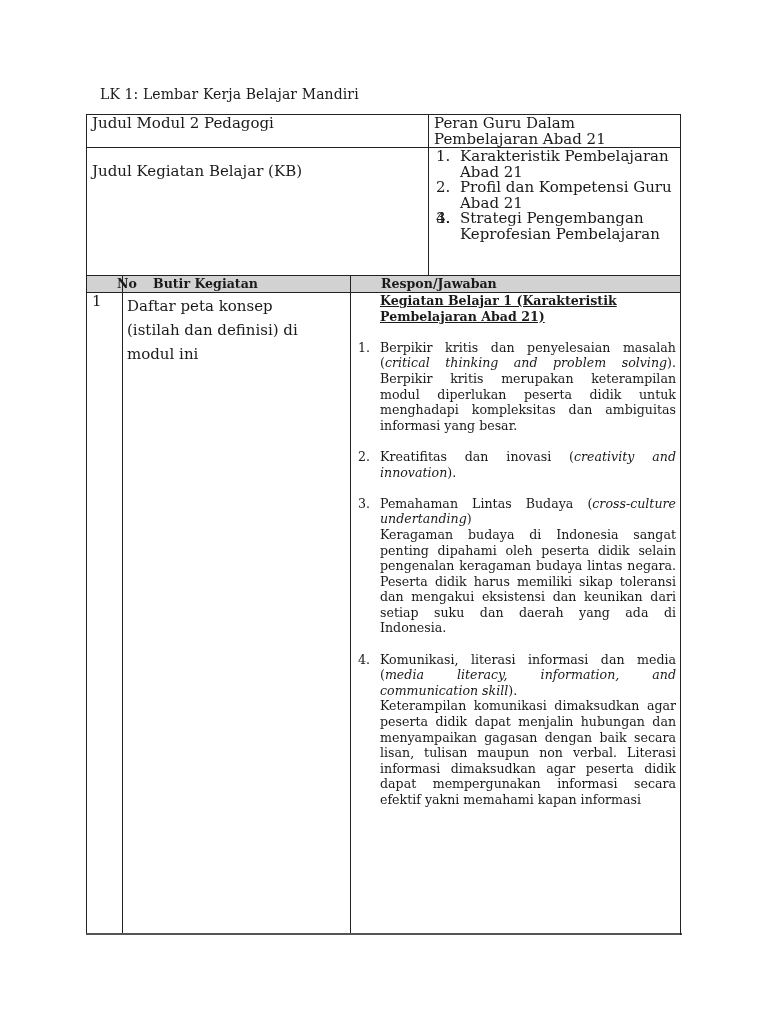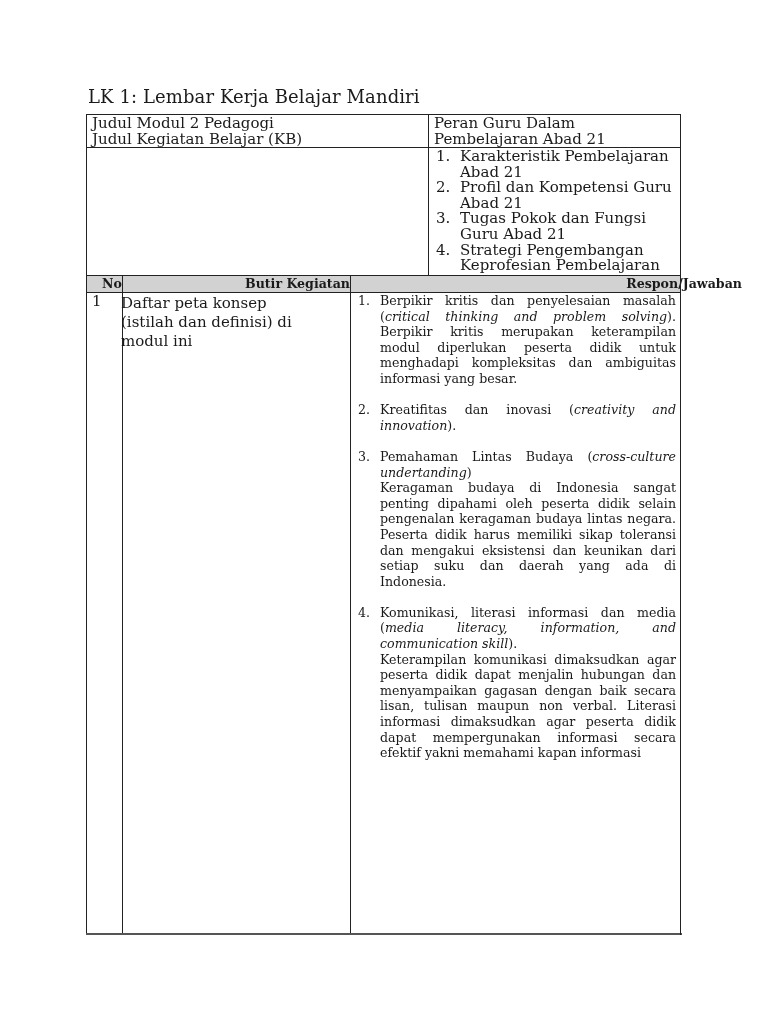--- a/index.html
+++ b/index.html
@@ -1,73 +1,74 @@
 <!DOCTYPE html>
 <html><head>
 <meta charset="utf-8">
 <style>
   html, body { margin: 0; padding: 0; }
   body {
     width: 768px; height: 1024px; background: #ffffff; position: relative;
     font-family: "DejaVu Serif", serif; color: #1a1a1a; overflow: hidden;
   }
   .page-title {
-    position: absolute; left: 88px; top: 86px; font-size: 18px; letter-spacing: 0.1px;
+    position: absolute; left: 100px; top: 86px; font-size: 14px; letter-spacing: 0.1px;
   }
   .box { position: absolute; border: 1px solid #222; box-sizing: border-box; }
   .cell { position: absolute; box-sizing: border-box; font-size: 15px; line-height: 15.6px; }
   .vline { position: absolute; width: 1px; background: #222; }
   .hline { position: absolute; height: 1px; background: #222; }
   ol.kb { margin: 0; padding: 0; list-style: none; }
   ol.kb li { position: relative; padding-left: 24px; }
   ol.kb li .num { position: absolute; left: 0; top: 0; }
   .hdr { position: absolute; top: 276px; height: 16px; background: #d2d2d2; }
-  .hdr-text { position: absolute; top: 275px; font-size: 12.6px; font-weight: bold; line-height: 17px; text-align: right; }
+  .hdr-text { position: absolute; top: 275px; font-size: 12.6px; font-weight: bold; line-height: 17px; text-align: left; padding-left: 31px; }
   .resp { position: absolute; left: 358px; top: 293px; width: 318px; font-size: 12.6px; line-height: 15.6px; }
   .resp .kb-title { font-weight: bold; text-decoration: underline; margin-left: 22px; margin-bottom: 15.6px; }
   .resp .item { position: relative; padding-left: 22px; margin-bottom: 15.6px; text-align: justify; }
   .resp .item .num { position: absolute; left: 0; top: 0; }
   .resp .item i { font-style: italic; }
 </style>
 </head>
 <body>
 
 <div class="page-title">LK 1: Lembar Kerja Belajar Mandiri</div>
 
 <div class="box" style="left:86px; top:114px; width:595px; height:162px;"></div>
 <div class="vline" style="left:428px; top:114px; height:162px;"></div>
 <div class="hline" style="left:86px; top:147px; width:595px;"></div>
 
 <div class="cell" style="left:92px; top:116px; width:330px;">Judul Modul 2 Pedagogi</div>
 <div class="cell" style="left:434px; top:116px; width:240px;">Peran Guru Dalam Pembelajaran Abad 21</div>
 
-<div class="cell" style="left:92px; top:132px; width:330px;">Judul Kegiatan Belajar (KB)</div>
+<div class="cell" style="left:92px; top:164px; width:330px;">Judul Kegiatan Belajar (KB)</div>
 <div class="cell" style="left:436px; top:149px; width:242px;">
   <ol class="kb">
     <li><span class="num">1.</span><span>Karakteristik Pembelajaran Abad 21</span></li>
     <li><span class="num">2.</span><span>Profil dan Kompetensi Guru Abad 21</span></li>
-    <li><span class="num">3.</span><span>Tugas Pokok dan Fungsi Guru Abad 21</span></li>
+    <li><span class="num">3.</span></li>
     <li><span class="num">4.</span><span>Strategi Pengembangan Keprofesian Pembelajaran</span></li>
   </ol>
 </div>
 
 <div class="hdr" style="left:86px; width:595px;"></div>
 <div class="box" style="left:86px; top:275px; width:595px; height:660px; border-bottom:2px solid #555;"></div>
 <div class="hline" style="left:86px; top:292px; width:595px;"></div>
 <div class="vline" style="left:122px; top:275px; height:660px;"></div>
 <div class="vline" style="left:350px; top:275px; height:660px;"></div>
 
 <div class="hdr-text" style="left:86px; width:36px;">No</div>
 <div class="hdr-text" style="left:122px; width:228px;">Butir Kegiatan</div>
 <div class="hdr-text" style="left:350px; width:392px;">Respon/Jawaban</div>
 
 <div class="cell" style="left:92px; top:294px; width:26px; line-height:15.8px;">1</div>
-<div class="cell" style="left:121px; top:294px; width:200px; line-height:19px;">Daftar peta konsep (istilah dan definisi) di modul ini</div>
+<div class="cell" style="left:127px; top:294px; width:200px; line-height:24px;">Daftar peta konsep (istilah dan definisi) di modul ini</div>
 
 <div class="resp">
+  <div class="kb-title" style="width:270px;">Kegiatan Belajar 1 (Karakteristik Pembelajaran Abad 21)</div>
 
   <div class="item">
     <span class="num">1.</span>
     <span>Berpikir kritis dan penyelesaian masalah</span>
     (<i>critical thinking and  problem solving</i>).
     <span>Berpikir kritis merupakan keterampilan modul diperlukan peserta didik untuk menghadapi kompleksitas dan ambiguitas informasi yang besar.</span>
   </div>
 
   <div class="item">
     <span class="num">2.</span>

